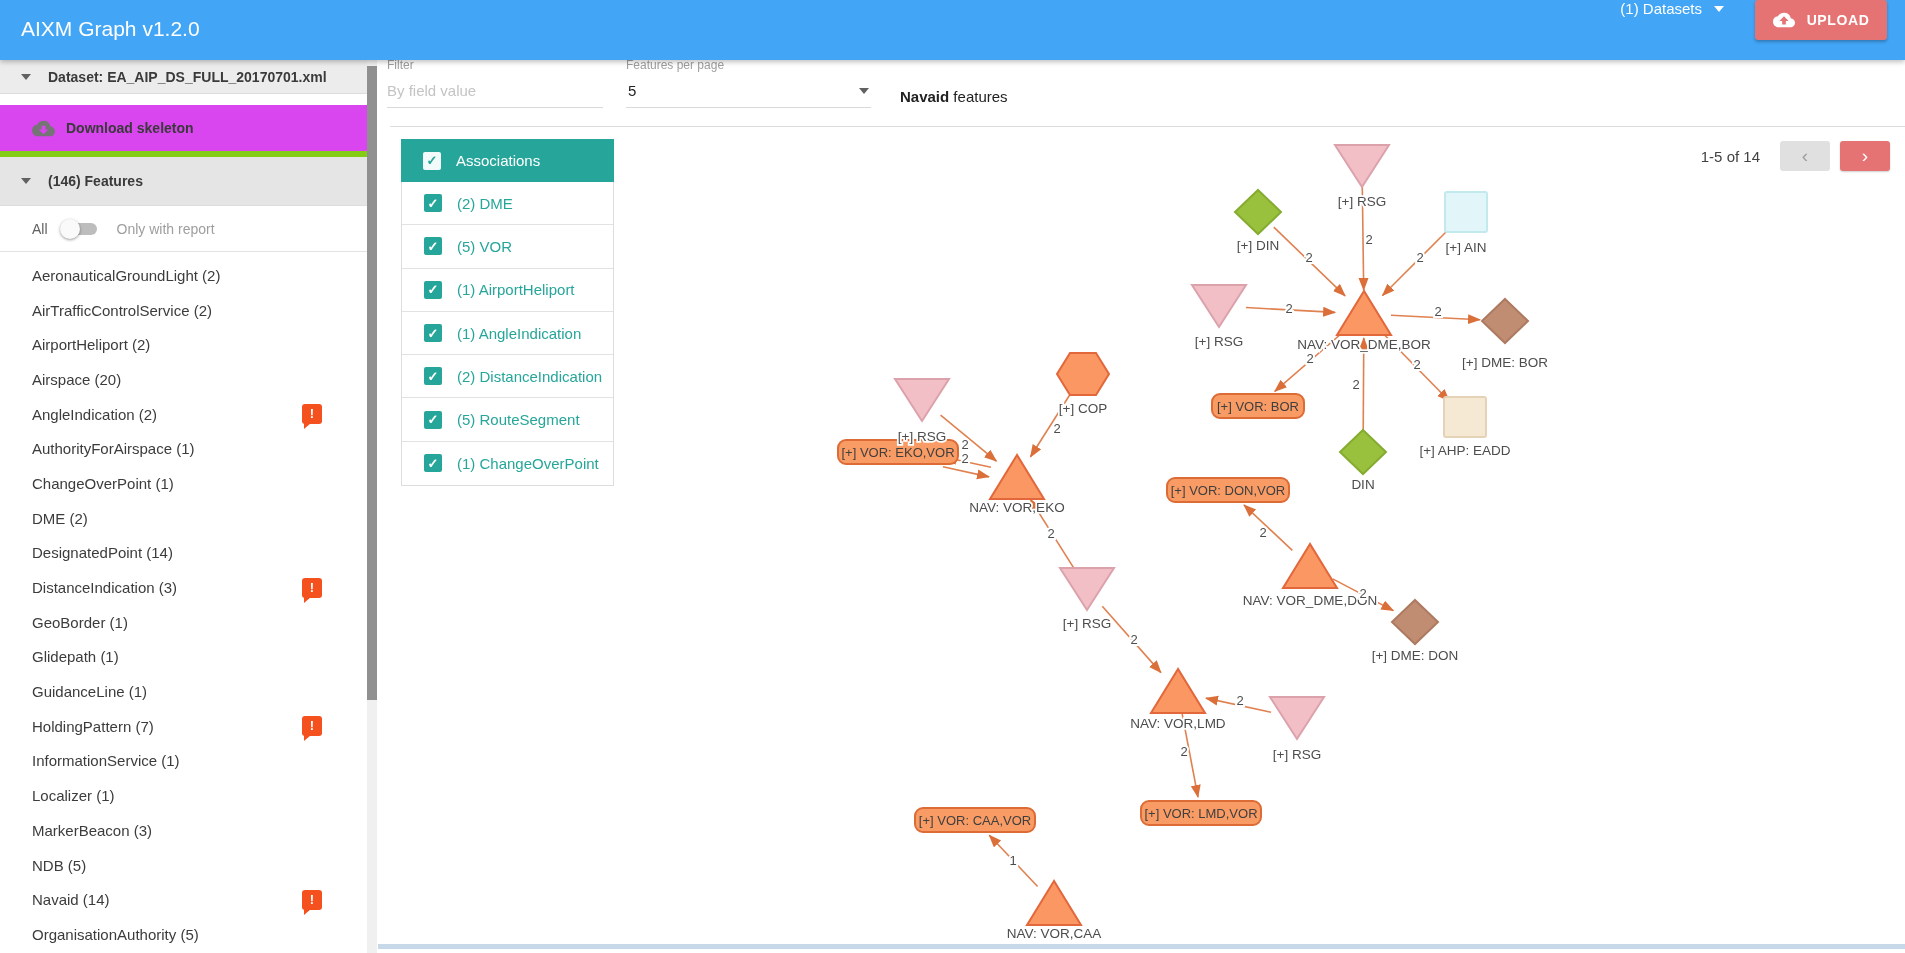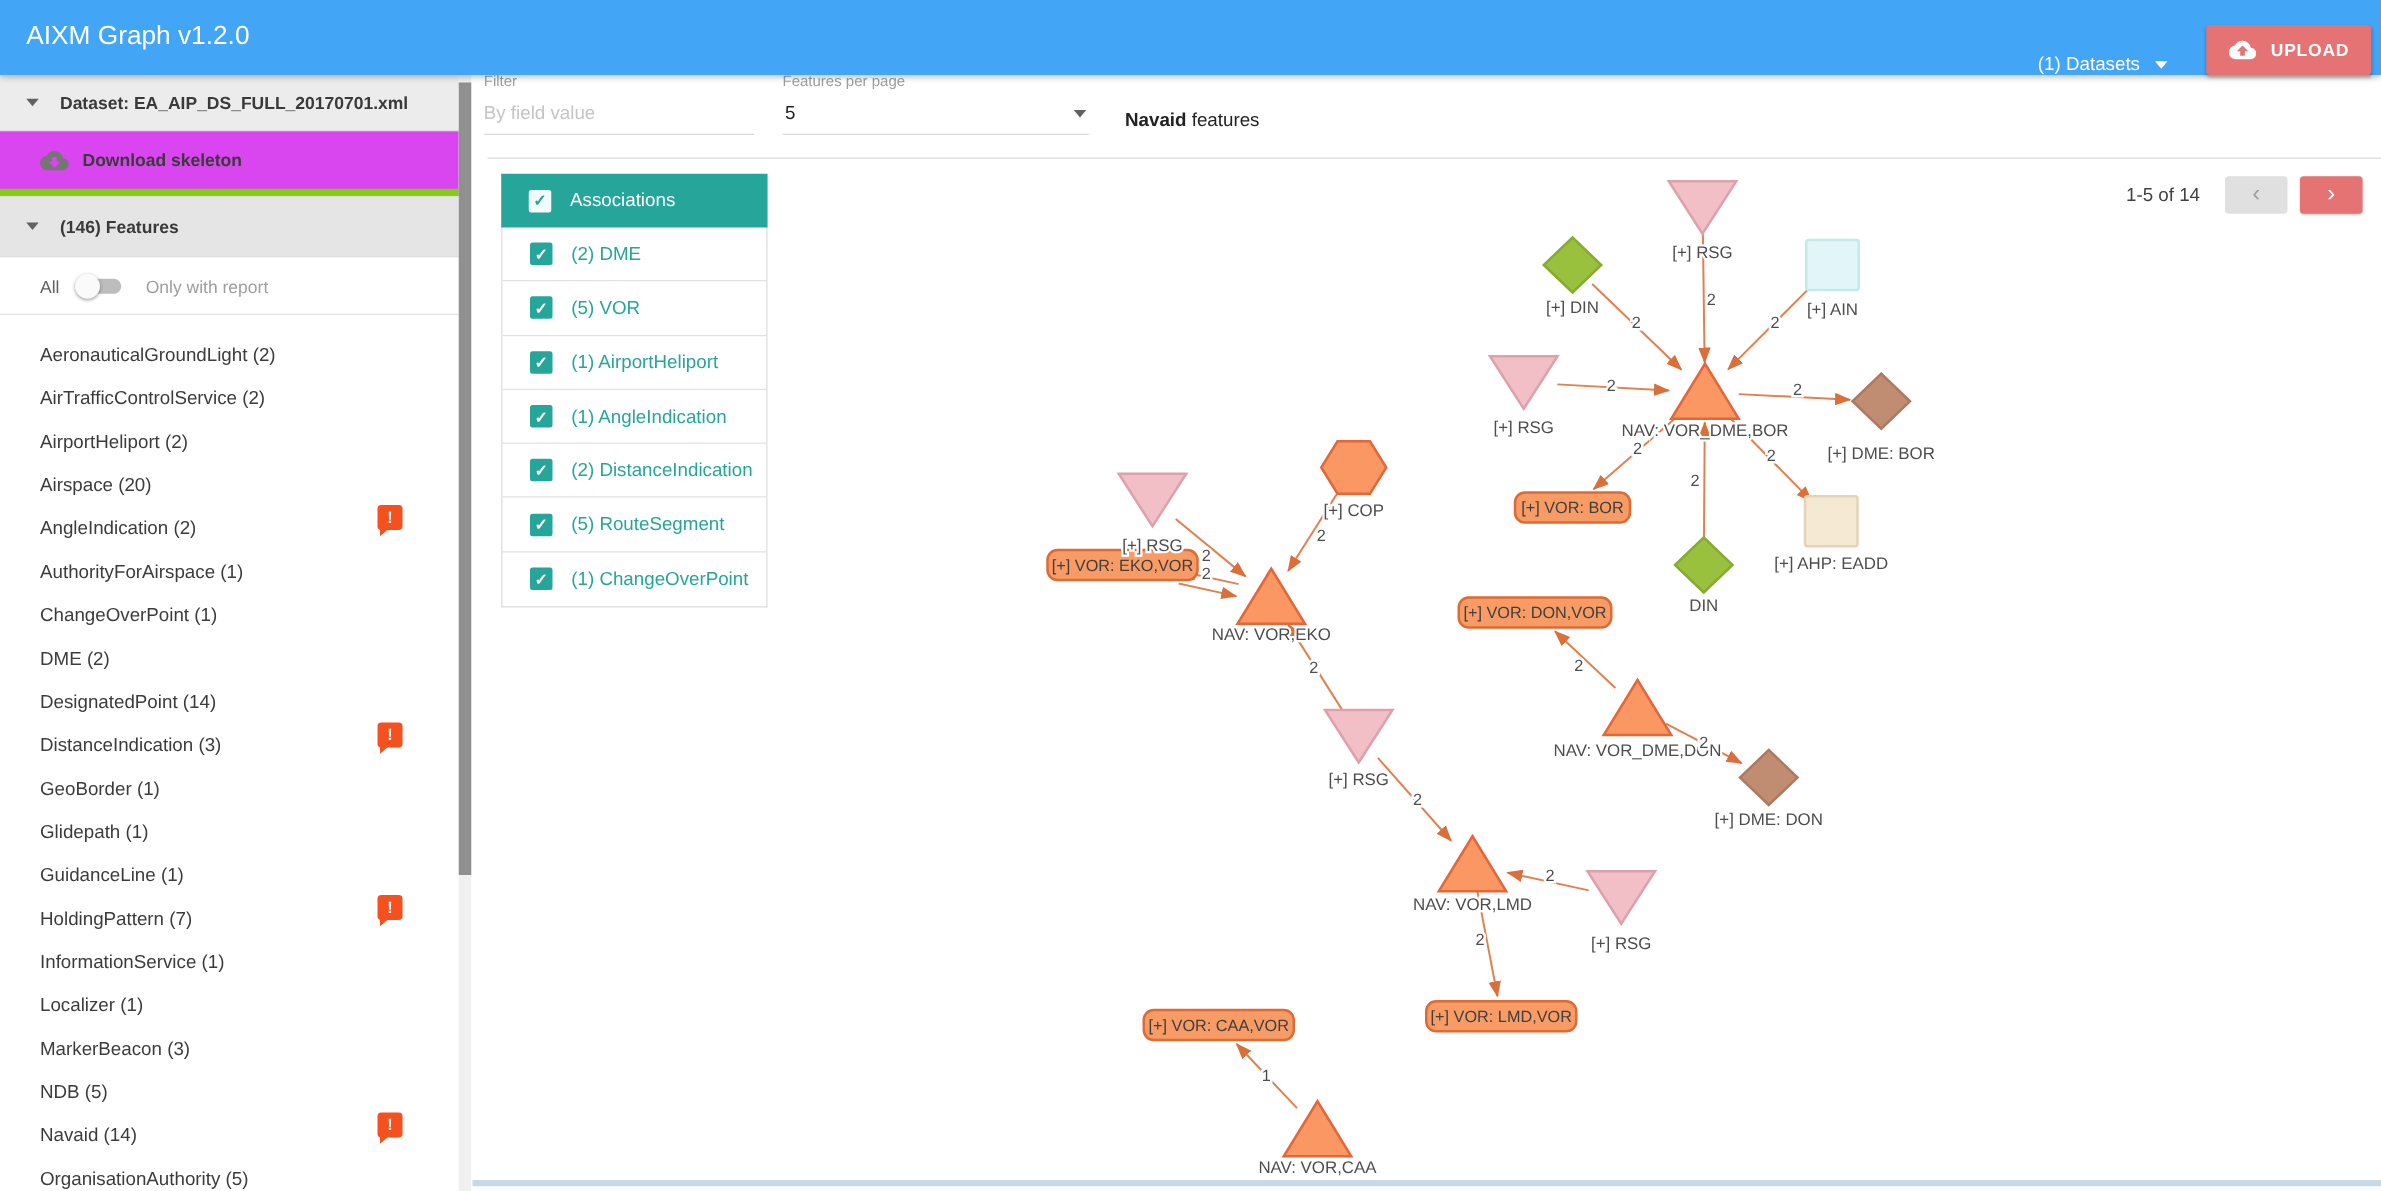--- a/index.html
+++ b/index.html
@@ -4,53 +4,53 @@
 <style>
   * { margin:0; padding:0; box-sizing:border-box; }
   html,body { width:1905px; height:953px; }
   body { position:relative; overflow:hidden; background:#fff;
          font-family:"Liberation Sans", sans-serif; color:#333; }
 
   
   .header { position:absolute; left:0; top:0; width:1905px; height:60px;
             background:#42A5F5; box-shadow:0 2px 5px rgba(0,0,0,.25); z-index:30;padding-left:45px; }
   .app-title { position:absolute; left:21px; top:17px; color:#fff; font-size:21px; font-weight:400; }
-  .header-right { position:absolute; right:8px; top:0; height:60px; display:flex; align-items:flex-end; }
+  .header-right { position:absolute; right:18px; top:0; height:60px; display:flex; align-items:flex-start; }
   .datasets-menu { display:flex; align-items:center; gap:12px; color:#fff; font-size:15px;
                    margin-right:31px; cursor:pointer; }
   .caret { width:0; height:0; border-left:5px solid transparent; border-right:5px solid transparent; }
   .caret-white { border-top:6px solid #fff; }
   .caret-dark  { border-top:6px solid #616161; }
   .upload-btn { display:flex; align-items:center; justify-content:center; gap:12px;
                 width:132px; height:40px; background:#E57373; border:none; border-radius:3px;
                 color:#fff; font-family:inherit; font-size:14px; font-weight:600; letter-spacing:.6px;
                 box-shadow:0 2px 3px rgba(0,0,0,.25); cursor:pointer; }
   .upload-btn svg { width:22px; height:22px; fill:#fff; }
 
   
   .sidebar { position:absolute; left:0; top:60px; width:367px; bottom:0; background:#fff; z-index:20; }
   .side-row { position:absolute; left:0; width:367px; display:flex; align-items:center; }
-  .row-dataset  { top:0;   height:45px; background:#ECECEC; border-bottom:1px solid #DDD; }
+  .row-dataset  { top:0;   height:34px; background:#ECECEC; border-bottom:1px solid #DDD; }
   .row-download { top:45px; height:52px; background:#d946ef;    border-bottom:6px solid #84cc16; }
   .row-features { top:97px; height:49px; background:#e5e5e5; border-bottom:1px solid #DDD; }
   .row-toggle   { top:146px; height:46px; background:#fff;   border-bottom:1px solid #E3E3E3; }
   .row-dataset .caret, .row-features .caret { margin-left:21px; }
   .side-strong { font-size:14px; font-weight:600; color:#3A3A3A; }
   .row-dataset .side-strong { margin-left:17px; }
   .row-features .side-strong { margin-left:17px; }
   .cloud-dl { margin-left:32px; width:23px; height:23px; fill:#757575; }
   .row-download .side-strong { margin-left:11px; }
   .lbl-all { margin-left:32px; font-size:14px; color:#616161; }
   .switch { position:relative; margin-left:15px; width:34px; height:12px; background:#BDBDBD;
             border-radius:6px; cursor:pointer; }
   .switch .knob { position:absolute; left:-3px; top:-4px; width:20px; height:20px; border-radius:50%;
                   background:#FAFAFA; box-shadow:0 1px 3px rgba(0,0,0,.4); }
   .lbl-report { margin-left:20px; font-size:14px; color:#9E9E9E; }
   .feat-list { position:absolute; left:0; top:198px; width:367px; }
-  .feat-row { position:relative; height:34.7px; display:flex; align-items:flex-end;
+  .feat-row { position:relative; height:34.7px; display:flex; align-items:center;
               padding-left:32px; font-size:15px; color:#3C3C3C; cursor:pointer; }
   .badge { position:absolute; right:45px; top:50%; transform:translateY(-50%);
            width:20px; height:20px; background:#F4511E; border-radius:3px;
            color:#fff; font-size:13px; font-weight:700; text-align:center; line-height:20px; }
   .badge::after { content:""; position:absolute; left:2px; bottom:-5px; width:0; height:0;
                   border-top:6px solid #F4511E; border-right:7px solid transparent; }
 
   
   .scroll-track { position:absolute; left:367px; top:60px; width:10px; bottom:0; background:#F0F0F0; z-index:21; }
   .scroll-thumb { position:absolute; left:0; top:6px; width:10px; height:634px; background:#909090; }

